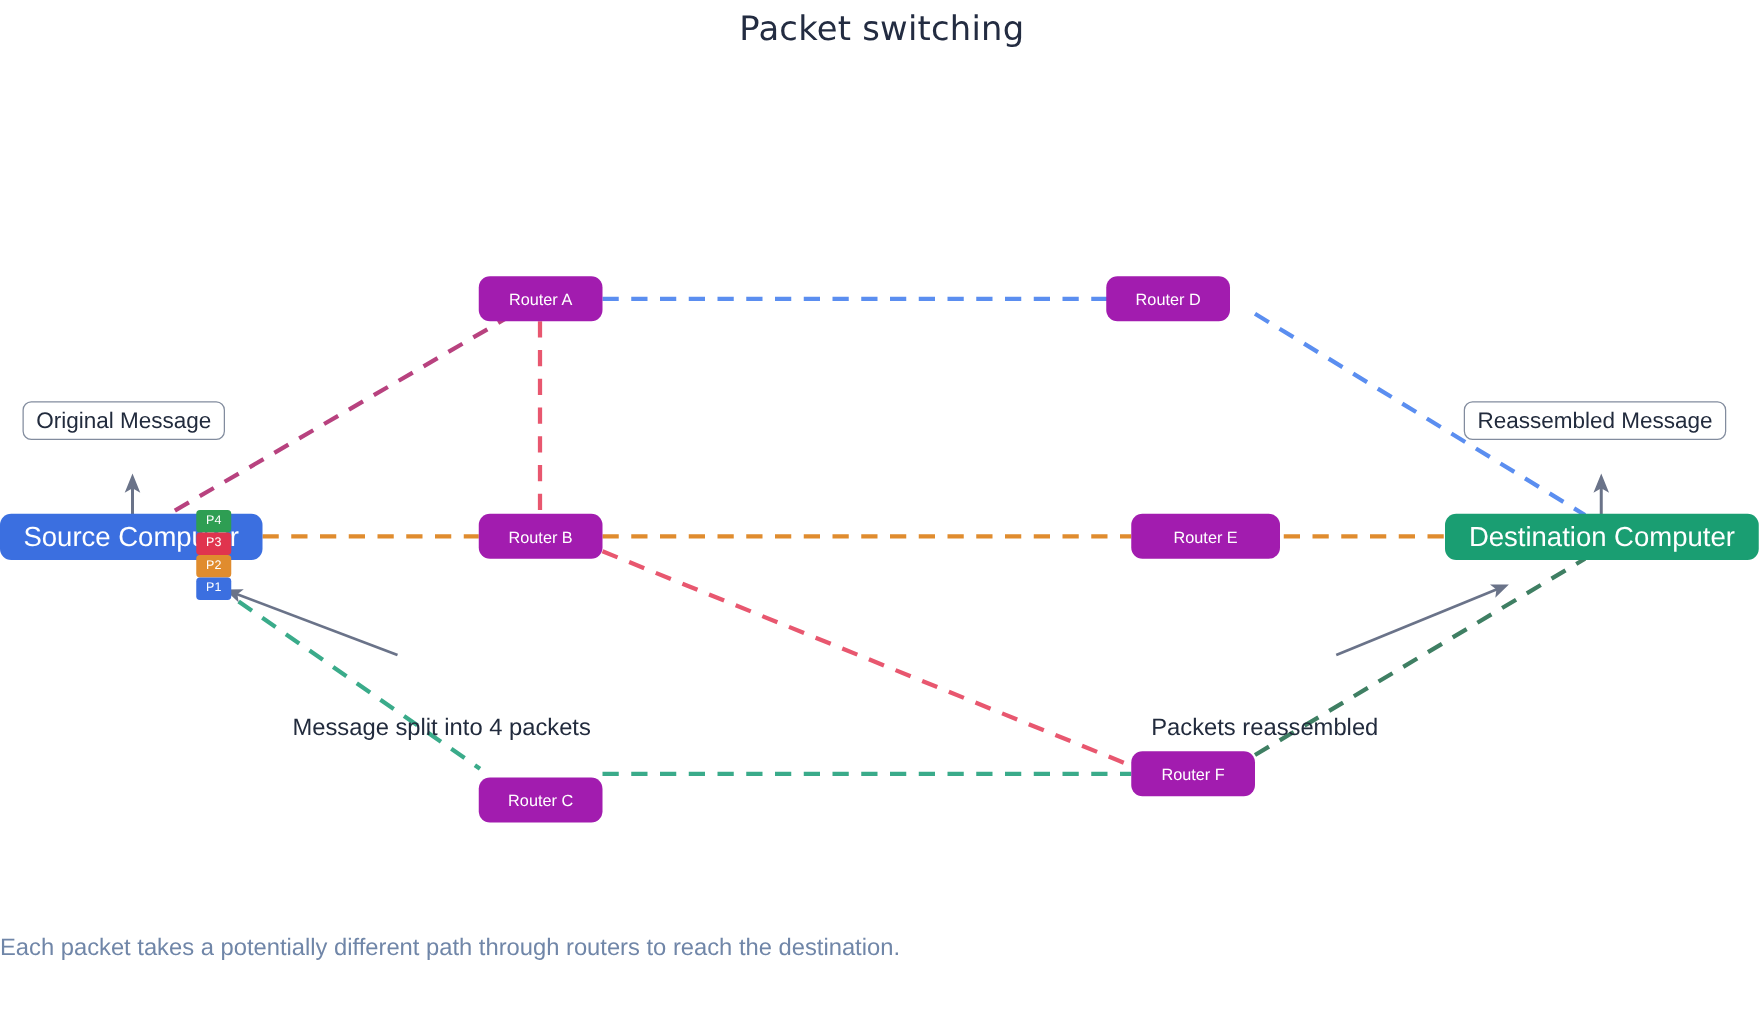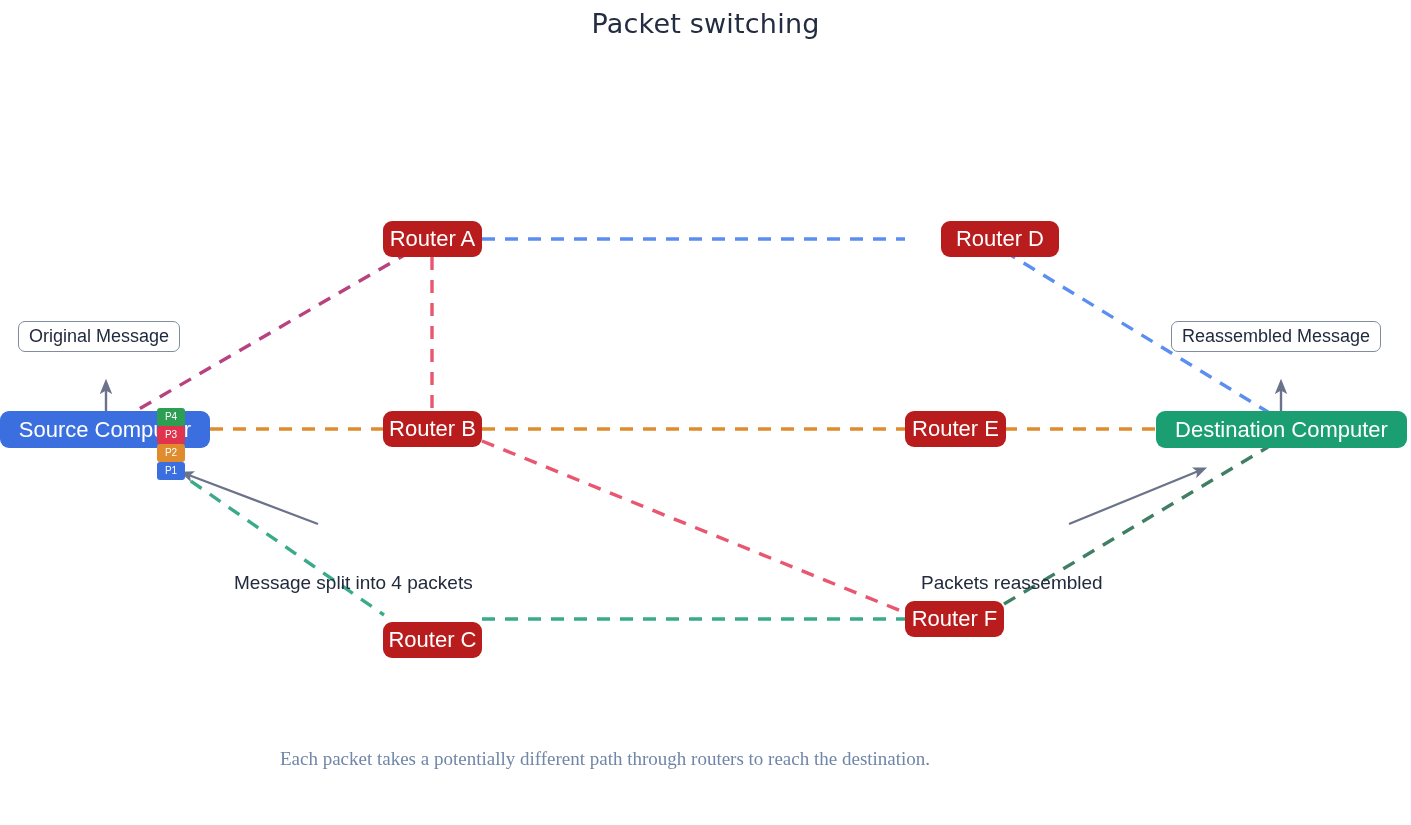--- a/index.html
+++ b/index.html
@@ -40,42 +40,42 @@
     font-family: "DejaVu Sans", sans-serif;
     letter-spacing: 0.2px;
   }
 
   
   .caption {
     position: absolute;
     left: 0;
     top: 748px;
     width: 1210px;
-    text-align: center;
+    text-align: left;
     font-size: 19px;
     color: #7086a8;
-    font-family: Liberation Serif, serif;
+    font-family: Liberation Sans, sans-serif;
   }
 
   
   .node {
     position: absolute;
     box-sizing: border-box;
     display: flex;
     align-items: center;
     justify-content: center;
     border-radius: 9px;
     color: #ffffff;
     font-family: "Liberation Sans", sans-serif;
     white-space: nowrap;
   }
   .node.router {
     height: 36px;
-    font-size: 22px;
-    background: #b91c1c;
+    font-size: 13px;
+    background: #a21caf;
   }
   .node.endpoint {
     height: 37px;
     font-size: 22px;
   }
   .node.source   { background: #3b6fe0; }
   .node.dest     { background: #1a9e72; }
 
   
   .boxlabel {
@@ -160,22 +160,22 @@
   </svg>
 
   <div class="title">Packet switching</div>
 
   <div class="boxlabel" style="left:1171px; top:321px;">Reassembled Message</div>
   <div class="boxlabel" style="left:18px; top:321px;">Original Message</div>
 
   <div class="node router" style="left:383px; top:221px; width:99px;">Router A</div>
   <div class="node router" style="left:383px; top:411px; width:99px;">Router B</div>
   <div class="node router" style="left:383px; top:601px; width:99px;margin-top:21px;">Router C</div>
-  <div class="node router" style="left:941px; top:221px; width:118px;">Router D</div>
-  <div class="node router" style="left:905px; top:411px; width:101px;">Router E</div>
+  <div class="node router" style="left:885px; top:221px; width:99px;">Router D</div>
+  <div class="node router" style="left:905px; top:411px; width:119px;">Router E</div>
   <div class="node router" style="left:905px; top:601px; width:99px;">Router F</div>
 
   <div class="node endpoint source" style="left:0px; top:411px; width:210px;">Source Computer</div>
   <div class="node endpoint dest" style="left:1156px; top:411px; width:251px;text-align:right;">Destination Computer</div>
 
   <div class="packet-stack">
     <div class="packet" style="background:#2e9e53;">P4</div>
     <div class="packet" style="background:#e0344e;">P3</div>
     <div class="packet" style="background:#e08c2e;">P2</div>
     <div class="packet" style="background:#3b6fe0;">P1</div>

